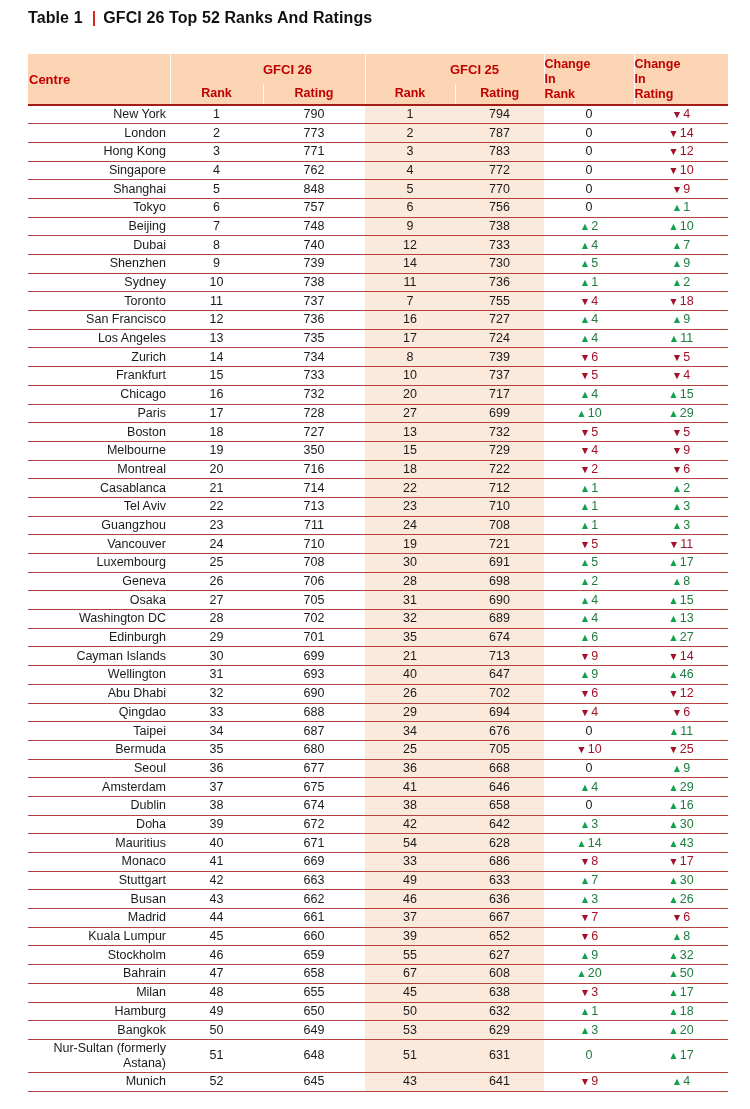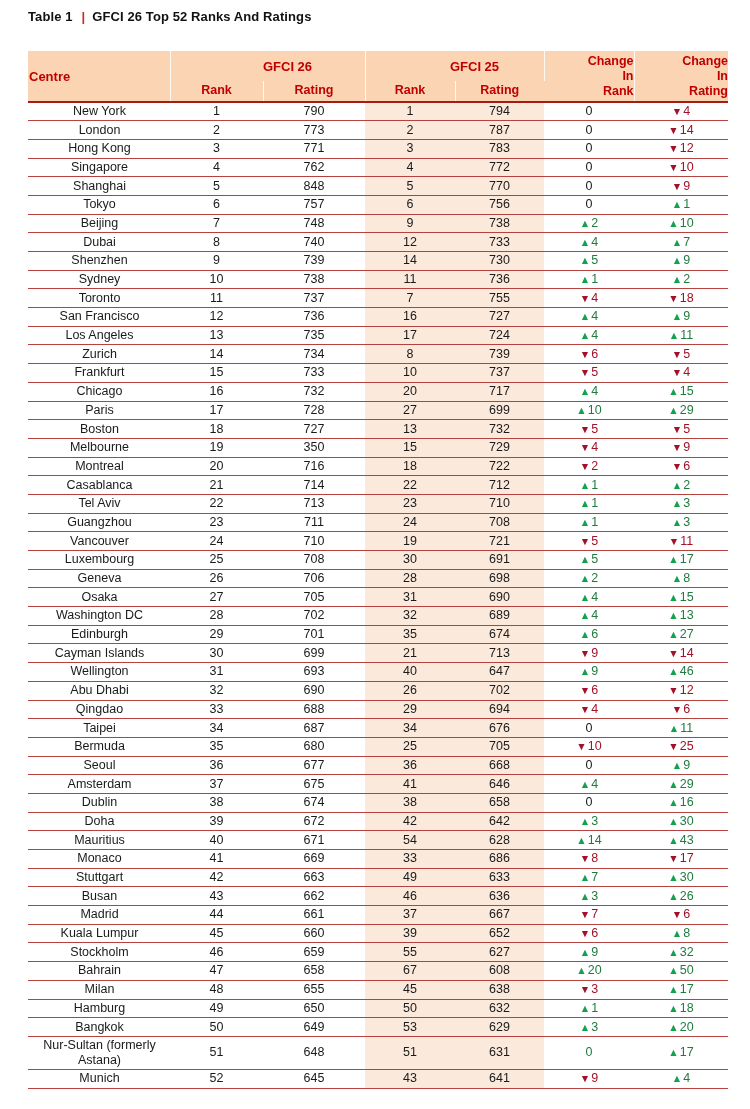--- a/index.html
+++ b/index.html
@@ -4,46 +4,46 @@
 <style>
   :root{
     --header_bg:#fbd4b4; --shade_bg:#fbe9dc; --header_text:#c00000;
     --row_border:#b5423e; --header_border:#a51c17;
     --up:#12a24e; --up_text:#217b41; --down:#a31128; --pipe:#d02a21; --text:#1a1a1a;
   }
   *{box-sizing:border-box; margin:0; padding:0;}
   html,body{width:750px; height:1109px; background:#ffffff; overflow:hidden;}
   body{font-family:"Liberation Sans", sans-serif; color:var(--text);}
 
-  .title{margin:9px 0 0 28px; font-size:13px; font-weight:700; color:#111; letter-spacing:.1px;}
+  .title{margin:9px 0 0 28px; font-size:16px; font-weight:700; color:#111; letter-spacing:.1px;}
   .title .pipe{color:var(--pipe); margin:0 7px; font-weight:700;}
   .title .pre{margin-right:2px;}
 
   table{border-collapse:collapse; table-layout:fixed; width:700px; margin:27px 0 0 28px;}
 
   thead th{
     background:var(--header_bg); color:var(--header_text); font-weight:700;
     font-size:12.5px; border-right:1px solid rgba(255,255,255,.85); vertical-align:middle;
   }
   thead th:last-child{border-right:none;}
   thead tr.h1 th{height:30px;}
   thead tr.h2 th{height:21px; padding-bottom:3px;}
   th.centre-h{text-align:left; padding-left:1px; font-size:13px;}
   th.group{font-size:13px; text-align:center;padding-left:40px;}
-  th.chg{text-align:right; padding-top:1px;}
+  th.chg{text-align:left; padding-top:1px;}
   th.chg div{line-height:15px; font-size:12.5px;}
   thead tr.h2 th{text-align:center;}
   thead{border-bottom:2px solid var(--header_border);}
 
   tbody td{
     height:18.7px; border-bottom:1px solid var(--row_border);
     font-size:12.5px; line-height:15px; vertical-align:middle; color:var(--text);
     overflow:hidden;
   }
-  td.centre{text-align:center; padding:1px 4px 1px 5px;margin-left:24px;}
+  td.centre{text-align:right; padding:1px 4px 1px 5px;margin-left:24px;}
   td.num{text-align:center;}
   td.shade{background:var(--shade_bg);}
 
   .tri{font-size:10.5px; display:inline-block; transform:translateY(-0.5px); margin-right:1px;}
   .chg-up .tri{color:var(--up);}
   .chg-up .val{color:var(--up_text);}
   .chg-down .tri{color:var(--down);}
   .chg-down .val{color:var(--down);}
   .chg-zero .val{color:var(--text);}
   .chg-zero-green .val{color:var(--up_text);}

